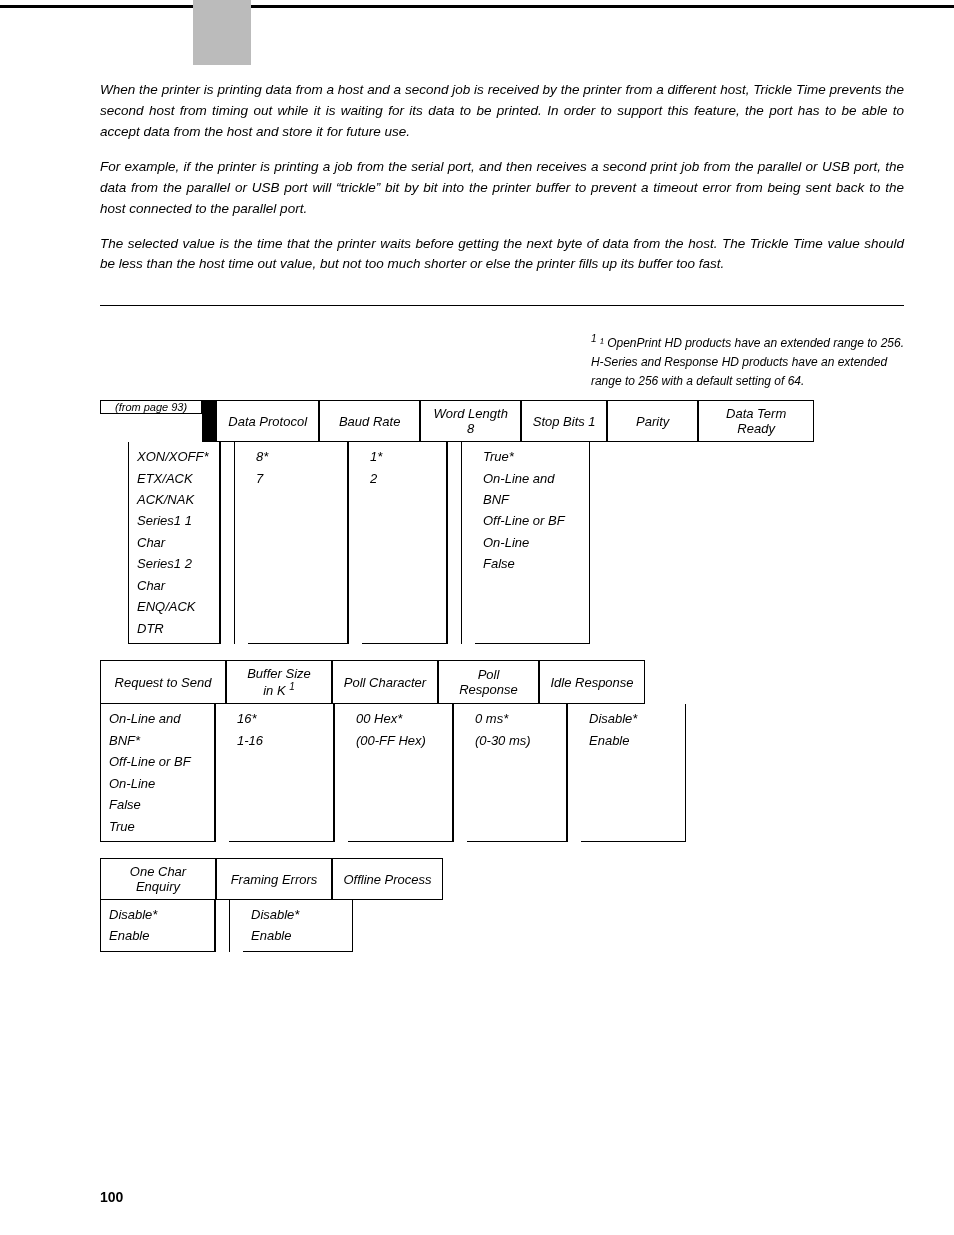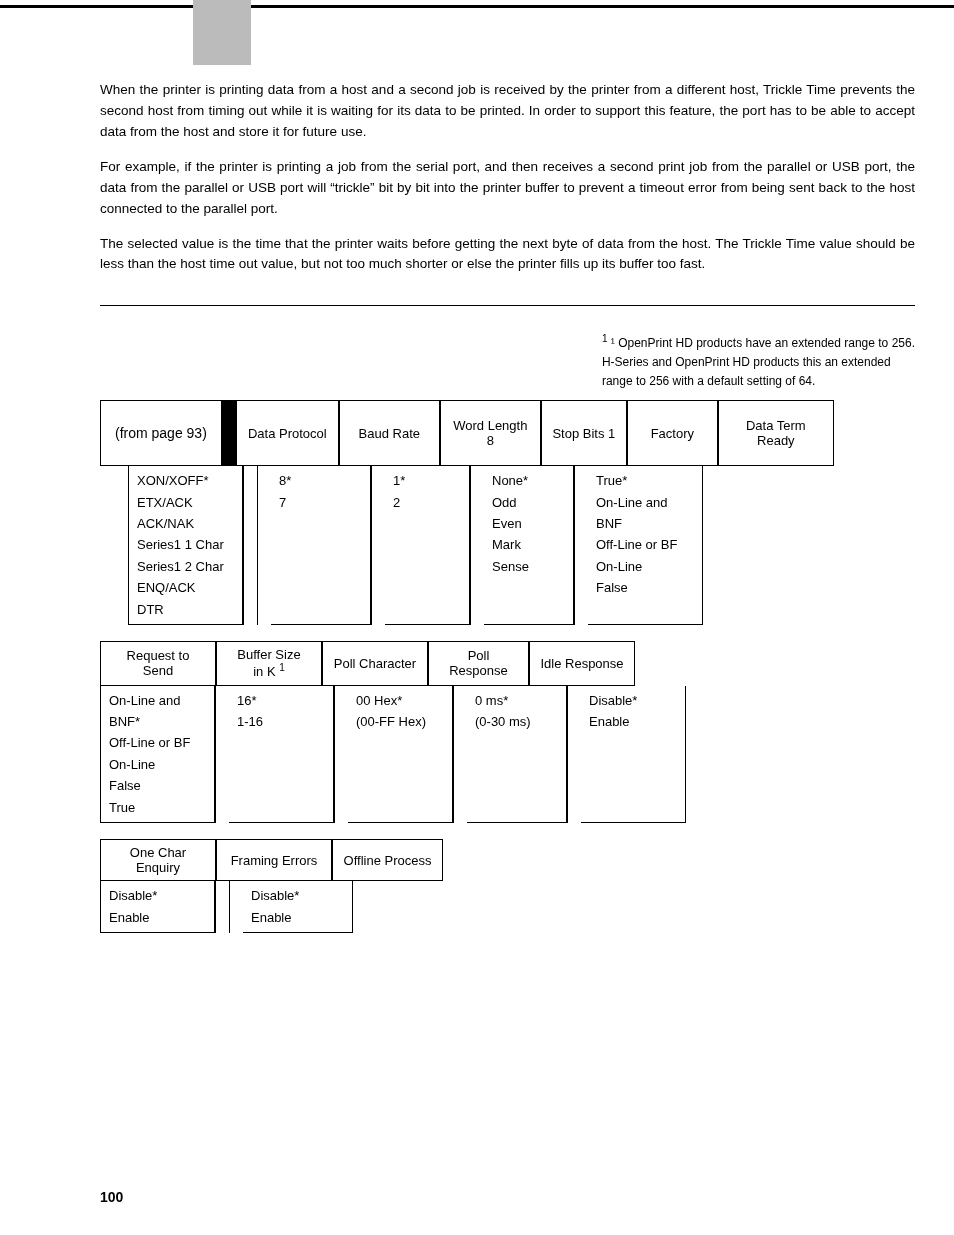--- a/index.html
+++ b/index.html
@@ -18,21 +18,22 @@
       min-height: 1235px;
       background: #fff;
       padding: 0;
       position: relative;
     }
 
     .content {
       position: absolute;
       top: 80px;
       left: 100px;
-      right: 39px;
+      right: 50px;
+      font-style: italic;
     }
 
     .paragraph {
       font-size: 13.5px;
       line-height: 1.55;
       margin-bottom: 14px;
       text-align: justify;
     }
 
     
@@ -125,86 +126,83 @@
     <p class="paragraph">For example, if the printer is printing a job from the serial port, and then receives a second print job from the parallel or USB port, the data from the parallel or USB port will “trickle” bit by bit into the printer buffer to prevent a timeout error from being sent back to the host connected to the parallel port.</p>
     <p class="paragraph">The selected value is the time that the printer waits before getting the next byte of data from the host. The Trickle Time value should be less than the host time out value, but not too much shorter or else the printer fills up its buffer too fast.</p>
 
     <hr class="divider">
 
     <div class="diagram">
 
       <div style="display:flex; justify-content:flex-end; margin-bottom:10px;">
         <div style="font-size:12px; line-height:1.55; max-width:430px;">
           <div><sup>1</sup> <span style="font-size:12px;">¹ OpenPrint HD products have an extended range to 256.</span></div>
-          <div>H-Series and OpenPrint HD products this an extended</div>
+          <div>H-Series and Response HD products have an extended</div>
           <div>range to 256 with a default setting of 64.</div>
         </div>
       </div>
 
       <div style="margin-bottom:6px;">
 
         <div style="display:flex; align-items:stretch; margin-bottom:0;">
 
           <div style="display:flex; flex-direction:column; align-items:flex-start;">
-            <div style="border:1.5px solid #000; padding:24px 14px; font-size:14px; text-align:center; background:#fff; white-space:nowrap;">(from page 93)</div>
+            <div style="border:1.5px solid #000; padding:0 14px; font-size:11px; text-align:center; background:#fff; white-space:nowrap;">(from page 93)</div>
           </div>
 
           <div style="width:14px; background:#000; margin-left:0;"></div>
 
           <table class="diag-table" style="margin-left:0;">
             <tbody>
                 <tr>
               <td style="width:102px;"><span>Data Protocol</span></td>
               <td style="width:0; padding:0; border-top:none; border-bottom:none;"></td>
               <td style="width:100px;"><span>Baud Rate</span></td>
               <td style="width:0; padding:0; border-top:none; border-bottom:none;"></td>
               <td style="width:100px;"><span>Word Length 8</span></td>
               <td style="width:0; padding:0; border-top:none; border-bottom:none;"></td>
               <td style="width:85px;"><span>Stop Bits 1</span></td>
               <td style="width:0; padding:0; border-top:none; border-bottom:none;"></td>
-              <td style="width:90px;"><span>Factory</span></td>
+              <td style="width:90px;"><span>Parity</span></td>
               <td style="width:0; padding:0; border-top:none; border-bottom:none;"></td>
               <td style="width:115px;"><span>Data Term Ready</span></td>
             </tr>
           </tbody>
             </table>
         </div>
 
         <div style="display:flex; margin-left:0;">
           <div style="width:14px;"></div>
           <div style="width:14px;"></div>
-          <div style="width:115px; padding:4px 8px; font-size:13px; line-height:1.65; border-left:1.5px solid #000; border-right:1.5px solid #000; border-bottom:1.5px solid #000;">
+          <div style="width:92px; padding:4px 8px; font-size:13px; line-height:1.65; border-left:1.5px solid #000; border-right:1.5px solid #000; border-bottom:1.5px solid #000;">
             XON/XOFF*<br>ETX/ACK<br>ACK/NAK<br>Series1 1 Char<br>Series1 2 Char<br>ENQ/ACK<br>DTR
           </div>
           <div style="width:14px; border-left:1.5px solid #000;"></div>
           <div style="width:14px; border-left:1.5px solid #000;"></div>
           <div style="width:100px; padding:4px 8px; font-size:13px; line-height:1.65; border-right:1.5px solid #000; border-bottom:1.5px solid #000;">
             8*<br>7
           </div>
           <div style="width:14px; border-left:1.5px solid #000;"></div>
           <div style="width:85px; padding:4px 8px; font-size:13px; line-height:1.65; border-right:1.5px solid #000; border-bottom:1.5px solid #000;">
             1*<br>2
           </div>
           <div style="width:14px; border-left:1.5px solid #000;"></div>
-          <div style="width:90px; padding:4px 8px; font-size:13px; line-height:1.65; border-right:1.5px solid #000; border-bottom:1.5px solid #000;">
-            None*<br>Odd<br>Even<br>Mark<br>Sense
-          </div>
           <div style="width:14px; border-left:1.5px solid #000;"></div>
           <div style="width:115px; padding:4px 8px; font-size:13px; line-height:1.65; border-right:1.5px solid #000; border-bottom:1.5px solid #000;">
             True*<br>On-Line and BNF<br>Off-Line or BF<br>On-Line<br>False
           </div>
         </div>
       </div>
 
       <div style="margin-bottom:6px; margin-top:16px;">
         <div style="display:flex; align-items:stretch;">
           <table class="diag-table">
             <tbody>
                 <tr>
-              <td style="width:115px;"><span>Request to Send</span></td>
+              <td style="width:125px;"><span>Request to Send</span></td>
               <td style="width:0; padding:0; border-top:none; border-bottom:none;"></td>
               <td style="width:105px;">Buffer Size<br>in K <sup>1</sup></td>
               <td style="width:0; padding:0; border-top:none; border-bottom:none;"></td>
               <td style="width:105px;"><span>Poll Character</span></td>
               <td style="width:0; padding:0; border-top:none; border-bottom:none;"></td>
               <td style="width:100px;"><span>Poll Response</span></td>
               <td style="width:0; padding:0; border-top:none; border-bottom:none;"></td>
               <td style="width:105px;"><span>Idle Response</span></td>
             </tr>
           </tbody>

